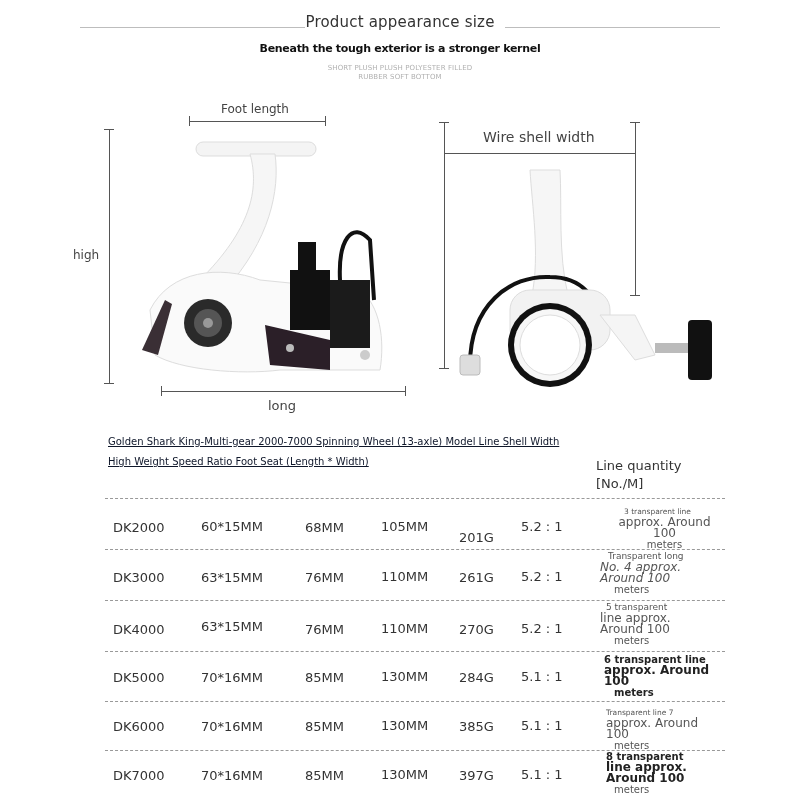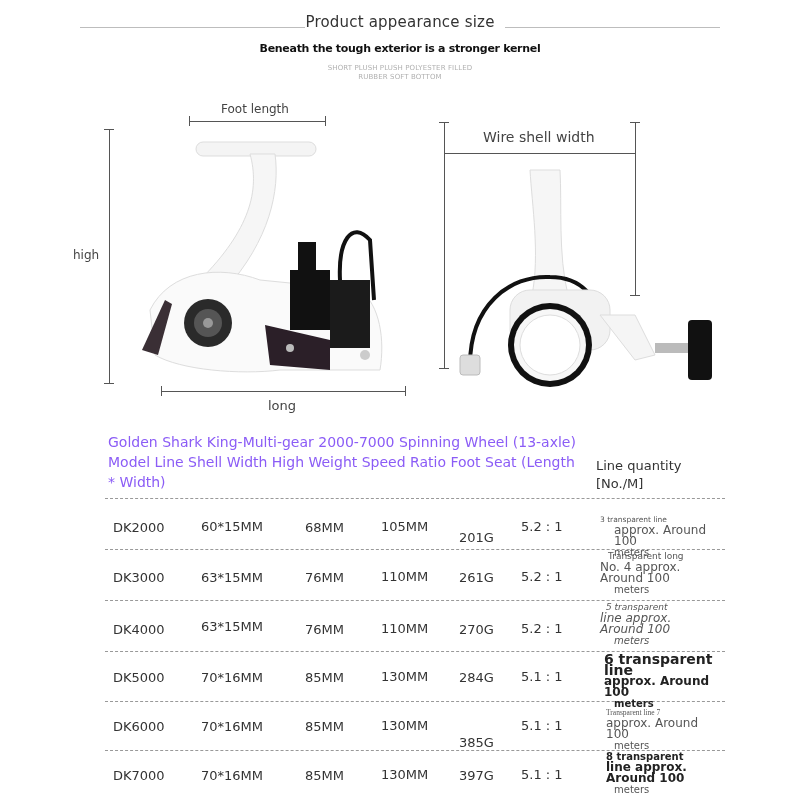--- a/index.html
+++ b/index.html
@@ -7,21 +7,21 @@
   .abs { position:absolute; }
   .hdr-line { position:absolute; top:27px; height:1px; background:#bdbdbd; }
   .title { position:absolute; top:13px; left:0; width:800px; text-align:center; font-size:15px; color:#333; letter-spacing:0.2px; }
   .subtitle { position:absolute; top:42px; left:0; width:800px; text-align:center; font-size:11px; font-weight:bold; color:#111; letter-spacing:-0.3px; }
   .tiny { position:absolute; left:0; width:800px; text-align:center; font-size:7px; color:#b0b0b0; letter-spacing:0.1px; }
   .dim-label { position:absolute; font-size:12px; color:#444; }
   .hbar { position:absolute; height:1px; background:#555; }
   .vbar { position:absolute; width:1px; background:#555; }
   .tickv { position:absolute; width:1px; height:10px; background:#555; }
   .tickh { position:absolute; height:1px; width:10px; background:#555; }
-  .heading { position:absolute; left:108px; top:432px; width:470px; font-size:14px; line-height:20px; color:#8b5cf6; }
+  .heading { position:absolute; left:108px; top:432px; width:470px; font-size:10px; line-height:20px; color:#0f172a;text-decoration:underline; }
   .lq-head { position:absolute; left:596px; top:457px; font-size:13px; line-height:18px; color:#333; }
   .dash { position:absolute; left:105px; width:620px; border-top:1px dashed #999; height:0; }
   .row { position:absolute; left:0; width:800px; height:46px; }
   .cell { position:absolute; font-size:13px; color:#333; }
   .lq { position:absolute; left:600px; width:115px; font-size:9px; line-height:11px; color:#555; text-align:left; }
   .lq .a { display:block; }
   .lq .b { display:block; padding-left:14px; font-size:12px; }
   .lq .c { display:block; padding-left:14px; font-size:10px; }
   .lq.bold .a, .lq.bold .b, .lq.bold .c { font-weight:bold; color:#222; }
   .lq.small { font-size:7.5px; }
@@ -121,78 +121,78 @@
 <div class="dash" style="top:701px;"></div>
 <div class="dash" style="top:750px;"></div>
 
 <div class="row" style="top:500px;">
   <span class="cell" style="left:113px;top:20px;">DK2000</span>
   <span class="cell" style="left:201px;top:19px;">60*15MM</span>
   <span class="cell" style="left:305px;top:20px;">68MM</span>
   <span class="cell" style="left:381px;top:19px;">105MM</span>
   <span class="cell" style="left:459px;top:30px;">201G</span>
   <span class="cell" style="left:521px;top:19px;">5.2 : 1</span>
-  <div class="lq small" style="top:14px;">
+  <div class="lq small" style="top:6px;text-align:center;">
     <span class="a">3 transparent line</span>
     <span class="b">approx. Around 100</span>
     <span class="c">meters</span>
   </div>
 </div>
 
 <div class="row" style="top:551px;">
   <span class="cell" style="left:113px;top:19px;text-align:right;">DK3000</span>
   <span class="cell" style="left:201px;top:19px;">63*15MM</span>
   <span class="cell" style="left:305px;top:19px;">76MM</span>
   <span class="cell" style="left:381px;top:18px;">110MM</span>
   <span class="cell" style="left:459px;top:19px;">261G</span>
   <span class="cell" style="left:521px;top:18px;">5.2 : 1</span>
   <div class="lq" style="top:0px;">
     <span class="a" style="padding-left:8px;">Transparent long</span>
-    <span class="b" style="padding-left:0;">No. 4 approx. Around 100</span>
+    <span class="b" style="padding-left:0;font-style:italic;">No. 4 approx. Around 100</span>
     <span class="c">meters</span>
   </div>
 </div>
 
 <div class="row" style="top:602px;">
   <span class="cell" style="left:113px;top:20px;">DK4000</span>
   <span class="cell" style="left:201px;top:17px;">63*15MM</span>
   <span class="cell" style="left:305px;top:20px;">76MM</span>
   <span class="cell" style="left:381px;top:19px;">110MM</span>
   <span class="cell" style="left:459px;top:20px;">270G</span>
   <span class="cell" style="left:521px;top:19px;">5.2 : 1</span>
-  <div class="lq" style="top:0px;font-style:italic;">
+  <div class="lq" style="top:0px;">
     <span class="a" style="padding-left:6px;">5 transparent</span>
     <span class="b" style="padding-left:0;">line approx. Around 100</span>
     <span class="c">meters</span>
   </div>
 </div>
 
 <div class="row" style="top:653px;">
   <span class="cell" style="left:113px;top:17px;">DK5000</span>
   <span class="cell" style="left:201px;top:17px;">70*16MM</span>
   <span class="cell" style="left:305px;top:17px;">85MM</span>
   <span class="cell" style="left:381px;top:16px;">130MM</span>
   <span class="cell" style="left:459px;top:17px;">284G</span>
   <span class="cell" style="left:521px;top:16px;">5.1 : 1</span>
   <div class="lq bold" style="top:1px;">
-    <span class="a" style="font-size:14px;padding-left:4px;">6 transparent line</span>
+    <span class="a" style="font-size:10px;padding-left:4px;">6 transparent line</span>
     <span class="b" style="padding-left:4px;">approx. Around 100</span>
     <span class="c" style="padding-left:14px;">meters</span>
   </div>
 </div>
 
 <div class="row" style="top:703px;">
   <span class="cell" style="left:113px;top:16px;">DK6000</span>
   <span class="cell" style="left:201px;top:16px;">70*16MM</span>
   <span class="cell" style="left:305px;top:16px;">85MM</span>
   <span class="cell" style="left:381px;top:15px;">130MM</span>
-  <span class="cell" style="left:459px;top:32px;">385G</span>
+  <span class="cell" style="left:459px;top:16px;">385G</span>
   <span class="cell" style="left:521px;top:15px;">5.1 : 1</span>
   <div class="lq small" style="top:4px;">
-    <span class="a" style="padding-left:6px;font-family:Liberation Serif, serif;">Transparent line 7</span>
+    <span class="a" style="padding-left:6px;">Transparent line 7</span>
     <span class="b" style="padding-left:6px;">approx. Around 100</span>
     <span class="c">meters</span>
   </div>
 </div>
 
 <div class="row" style="top:752px;">
   <span class="cell" style="left:113px;top:16px;">DK7000</span>
   <span class="cell" style="left:201px;top:16px;">70*16MM</span>
   <span class="cell" style="left:305px;top:16px;">85MM</span>
   <span class="cell" style="left:381px;top:15px;">130MM</span>

